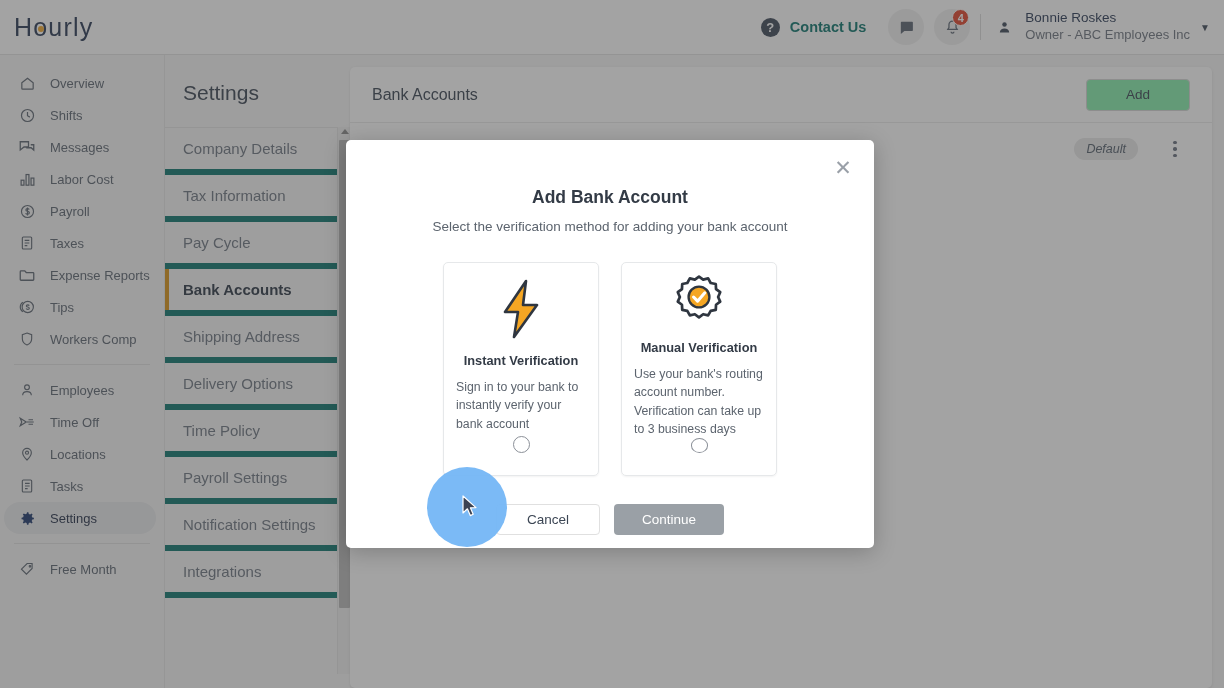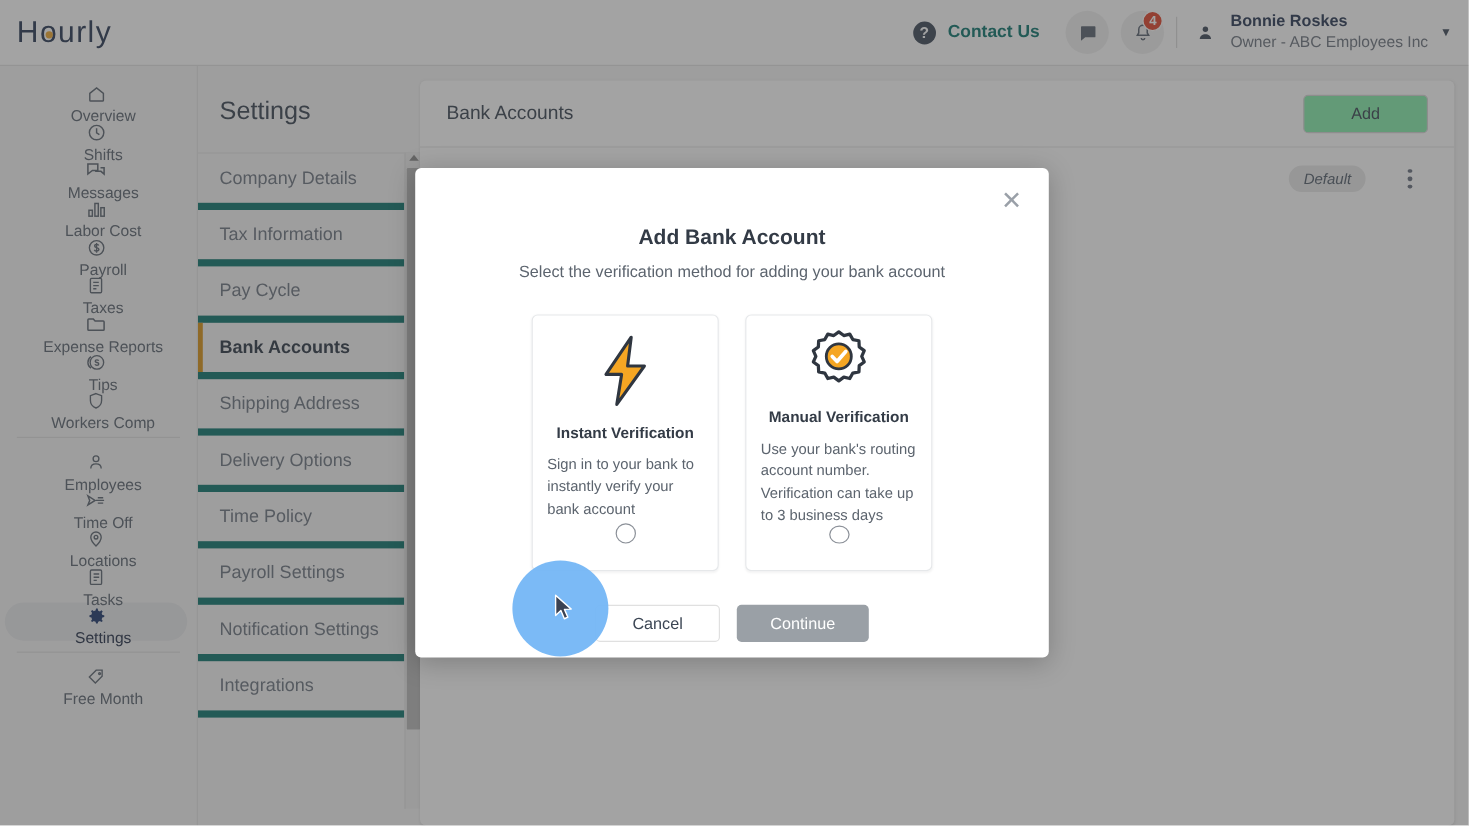--- a/index.html
+++ b/index.html
@@ -56,34 +56,34 @@
     font-size: 11px; font-weight: bold;
     display: flex; align-items: center; justify-content: center;
     border: 1.5px solid #fff;
   }
   .vsep { width: 1px; height: 26px; background: #dcdcdc; margin: 0 10px; }
   .avatar-mini {
     width: 26px; height: 26px; display:flex; align-items:center; justify-content:center;
     color: #3f4a5a; margin-right: 8px;
   }
   .user-block { line-height: 1.25; }
-  .user-name { font-size: 13.5px; font-weight: bold; color: #2b3a55; }
+  .user-name { font-size: 13.5px; font-weight: normal; color: #2b3a55; }
   .user-role { font-size: 13px; color: #6f7680; }
   .caret { margin-left: 10px; color: #3f4a5a; font-size: 10px; }
 
   
   .leftnav {
     position: absolute; top: 55px; left: 0; width: 165px; bottom: 0;
     background: #f6f6f6; border-right: 1px solid #e6e6e6;
     padding-top: 12px;
   }
   .nav-item {
     display: flex; align-items: center; height: 32px;
     padding-left: 12px; margin: 0 8px 0 4px; border-radius: 16px;
-    color: #5d6671; font-size: 13px; flex-direction: column;
+    color: #5d6671; font-size: 13px;
   }
   .nav-item .nav-ico {
     width: 22px; height: 22px; display: flex; align-items: center; justify-content: center;
     margin-right: 12px; flex: none;
   }
   .nav-item.active { background: #e9eaec; color: #26324a; font-weight: normal; }
   .nav-item.active .nav-ico { color: #1f3a6e; }
   .nav-div { height: 1px; background: #e0e0e0; margin: 9px 14px 9px 14px; }
 
   

